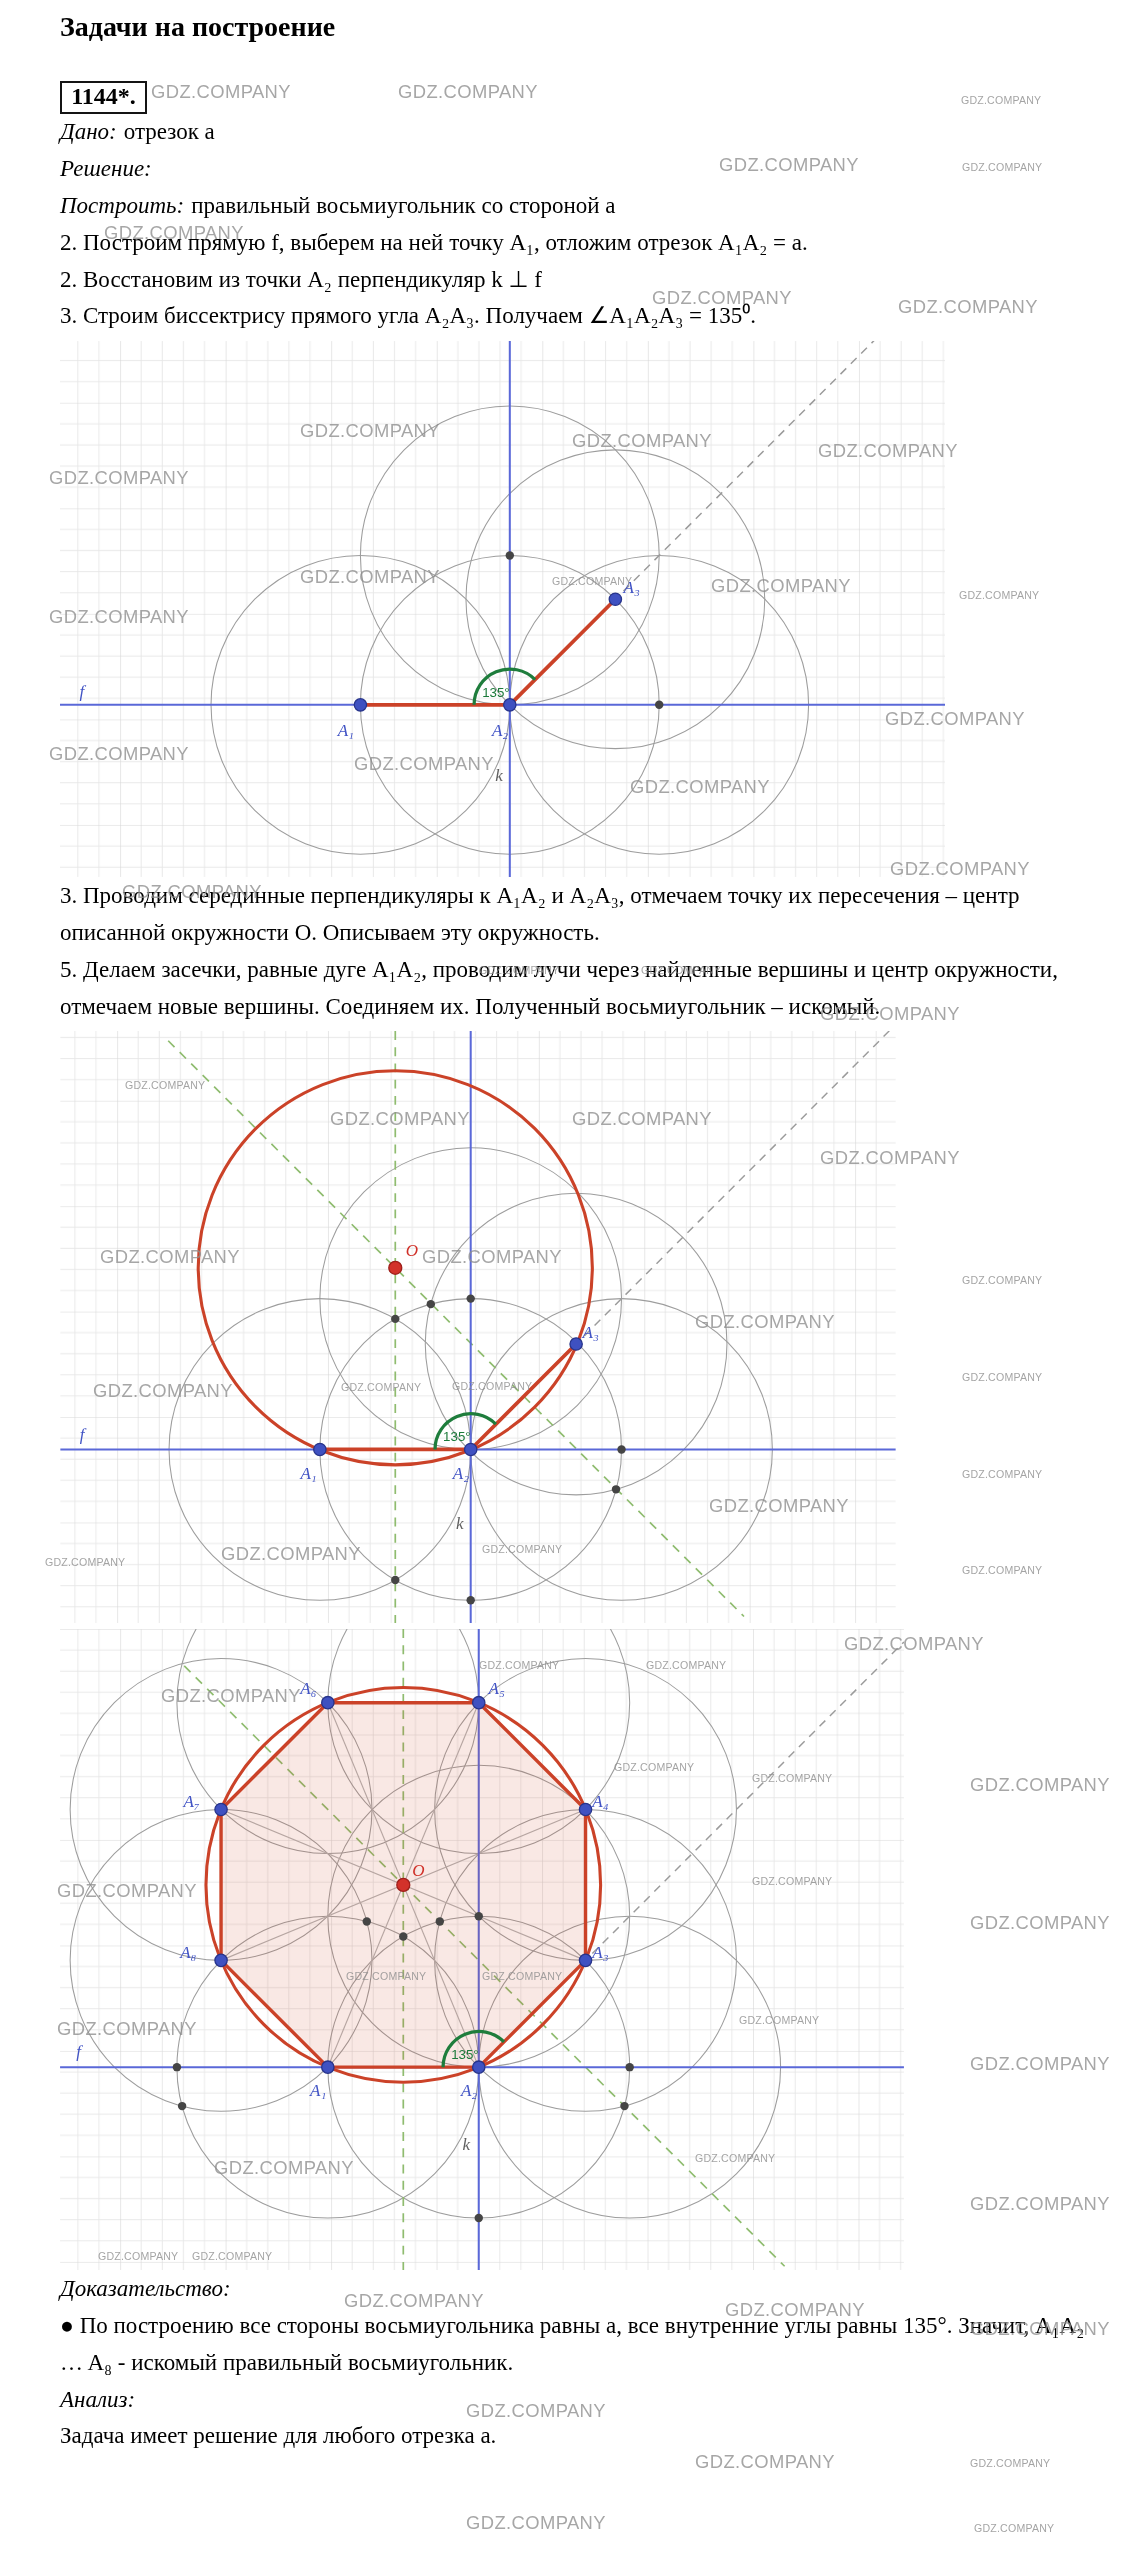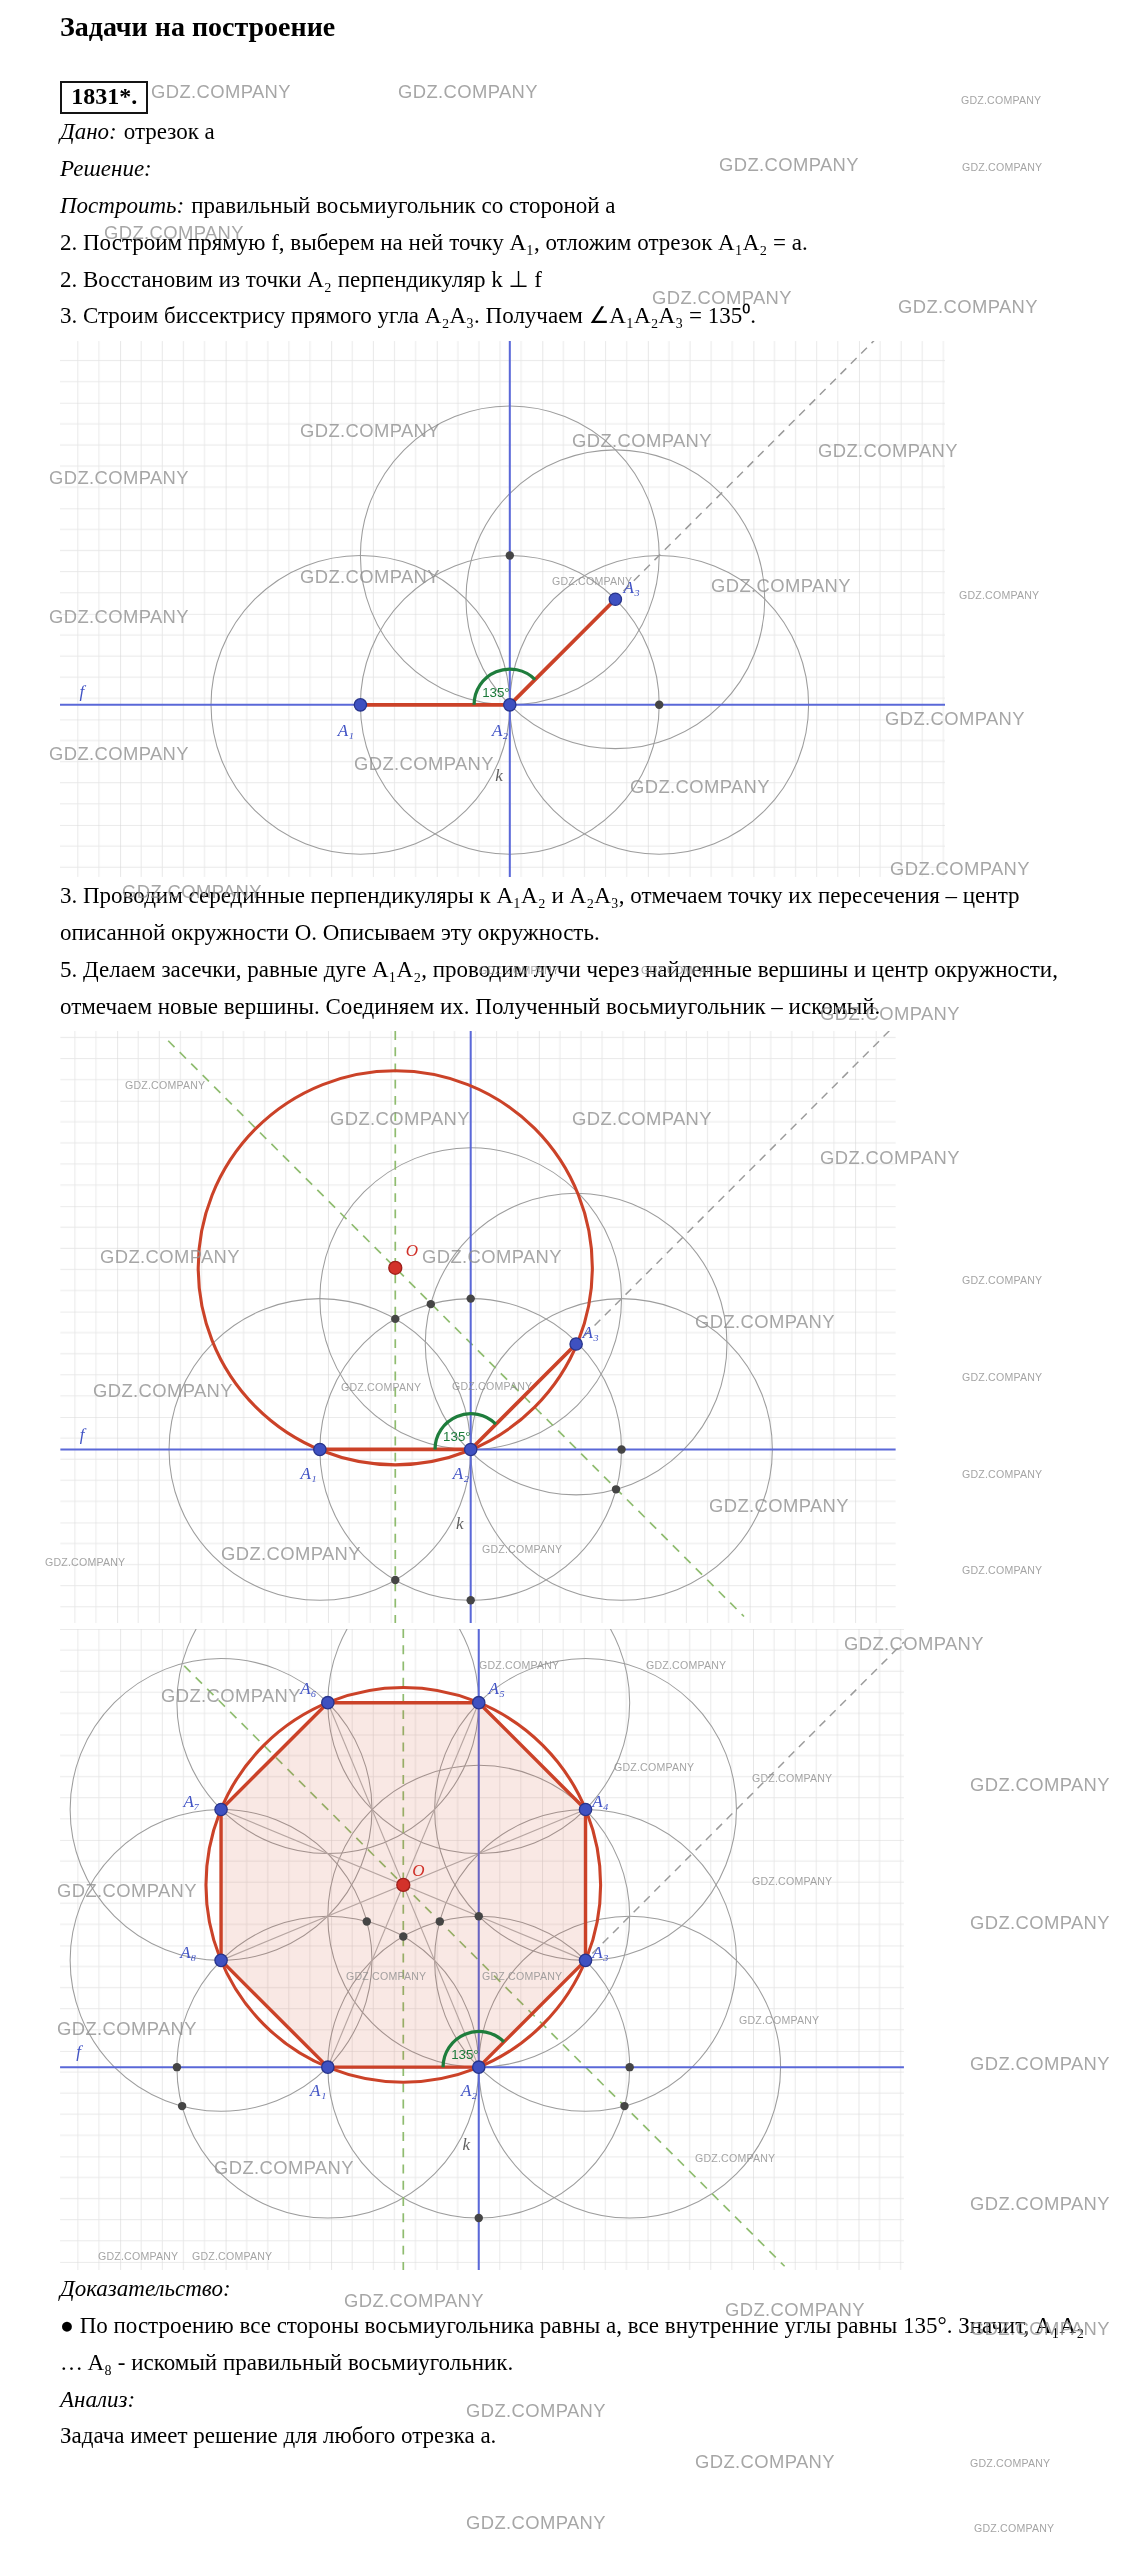--- a/index.html
+++ b/index.html
@@ -125,21 +125,21 @@
     <span class="wm wm-b" style="left: 695px; top: 2451px;">GDZ.COMPANY</span>
     <span class="wm wm-s" style="left: 970px; top: 2457px;">GDZ.COMPANY</span>
     <span class="wm wm-b" style="left: 466px; top: 2512px;">GDZ.COMPANY</span>
     <span class="wm wm-s" style="left: 974px; top: 2522px;">GDZ.COMPANY</span>
   </div>
 
 <div class="content">
 
   <h1 class="title">Задачи на построение</h1>
 
-  <div class="probbox">1831*.</div>
+  <div class="probbox">1144*.</div>
 
   <p class="line mt12">
     <span class="lead">Дано:</span><span>отрезок a</span>
   </p>
   <p class="line">
     <span class="lead">Решение:</span>
   </p>
   <p class="line">
     <span class="lead">Построить:</span><span>правильный восьмиугольник со стороной a</span>
   </p>

